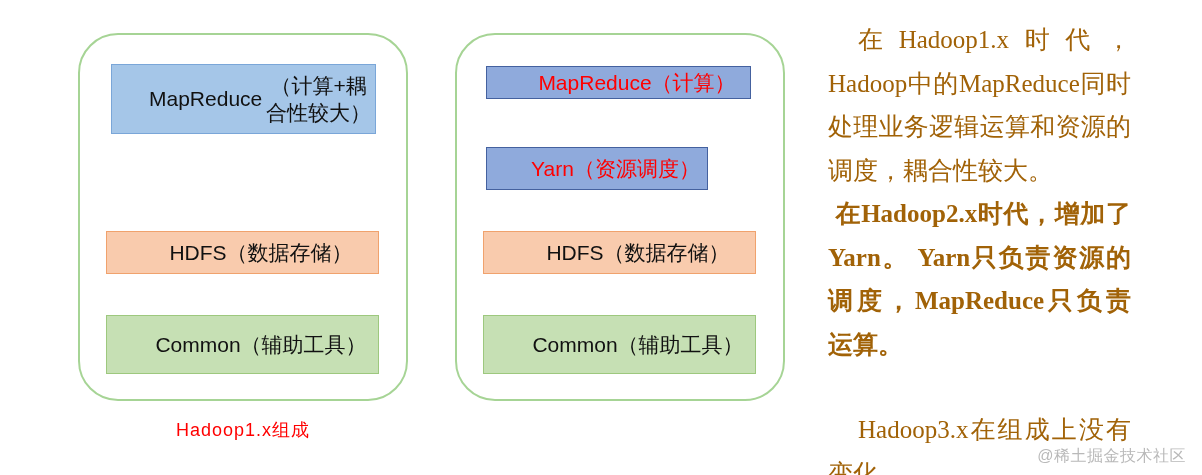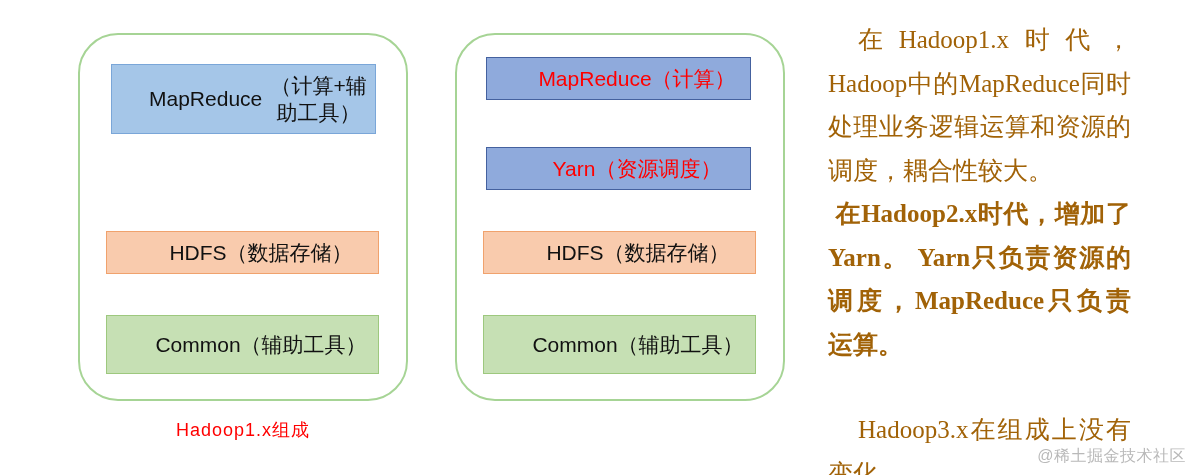--- a/index.html
+++ b/index.html
@@ -18,22 +18,22 @@
   .box-blue   { background:var(--blue-fill,#a5c6e8);  border:1px solid var(--blue-border,#7aa6d8); }
   .box-blue2  { background:var(--blue2-fill,#8faadc); border:1px solid var(--blue2-border,#44619f);
                 color:var(--red-text,#ff0000); }
   .box-orange { background:var(--orange-fill,#f9cbad); border:1px solid var(--orange-border,#f0a26d); }
   .box-green  { background:var(--green-fill,#c6e0b4);  border:1px solid var(--green-border,#9dc87e); }
 
   .p1-mapreduce { left:31px; top:29px;  width:265px; height:70px; }
   .p1-hdfs      { left:26px; top:196px; width:273px; height:43px; }
   .p1-common    { left:26px; top:280px; width:273px; height:59px; }
 
-  .p2-mapreduce { left:29px; top:22px;  width:265px; height:43px; }
-  .p2-yarn      { left:29px; top:112px; width:265px; height:43px; }
+  .p2-mapreduce { left:29px; top:31px;  width:265px; height:33px; }
+  .p2-yarn      { left:29px; top:112px; width:222px; height:43px; }
   .p2-hdfs      { left:26px; top:196px; width:273px; height:43px; }
   .p2-common    { left:26px; top:280px; width:273px; height:59px; }
 
   .caption { position:absolute; top:418px; width:330px; text-align:center;
              color:var(--red-text,#ff0000); font-size:18px; letter-spacing:1px; }
   .caption-1 { left:78px; }
   .caption-2 { left:455px; }
 
   .note { position:absolute; left:828px; top:18px; width:303px;
           font-family:"Liberation Serif", serif; font-size:25px; line-height:43.5px;
@@ -47,21 +47,21 @@
                color:#b9b9b9; letter-spacing:0.5px; }
 </style>
 </head>
 <body>
 
 <div class="stage">
 
   <div class="panel panel-1">
     <div class="box box-blue p1-mapreduce">
       <span>MapReduce</span>
-      <span>（计算+辅助工具）</span>
+      <span>（计算+耦合性较大）</span>
     </div>
     <div class="box box-orange p1-hdfs">HDFS（数据存储）</div>
     <div class="box box-green p1-common">Common（辅助工具）</div>
   </div>
   <div class="caption caption-1">Hadoop1.x组成</div>
 
   <div class="panel panel-2">
     <div class="box box-blue2 p2-mapreduce">MapReduce（计算）</div>
     <div class="box box-blue2 p2-yarn">Yarn（资源调度）</div>
     <div class="box box-orange p2-hdfs">HDFS（数据存储）</div>

